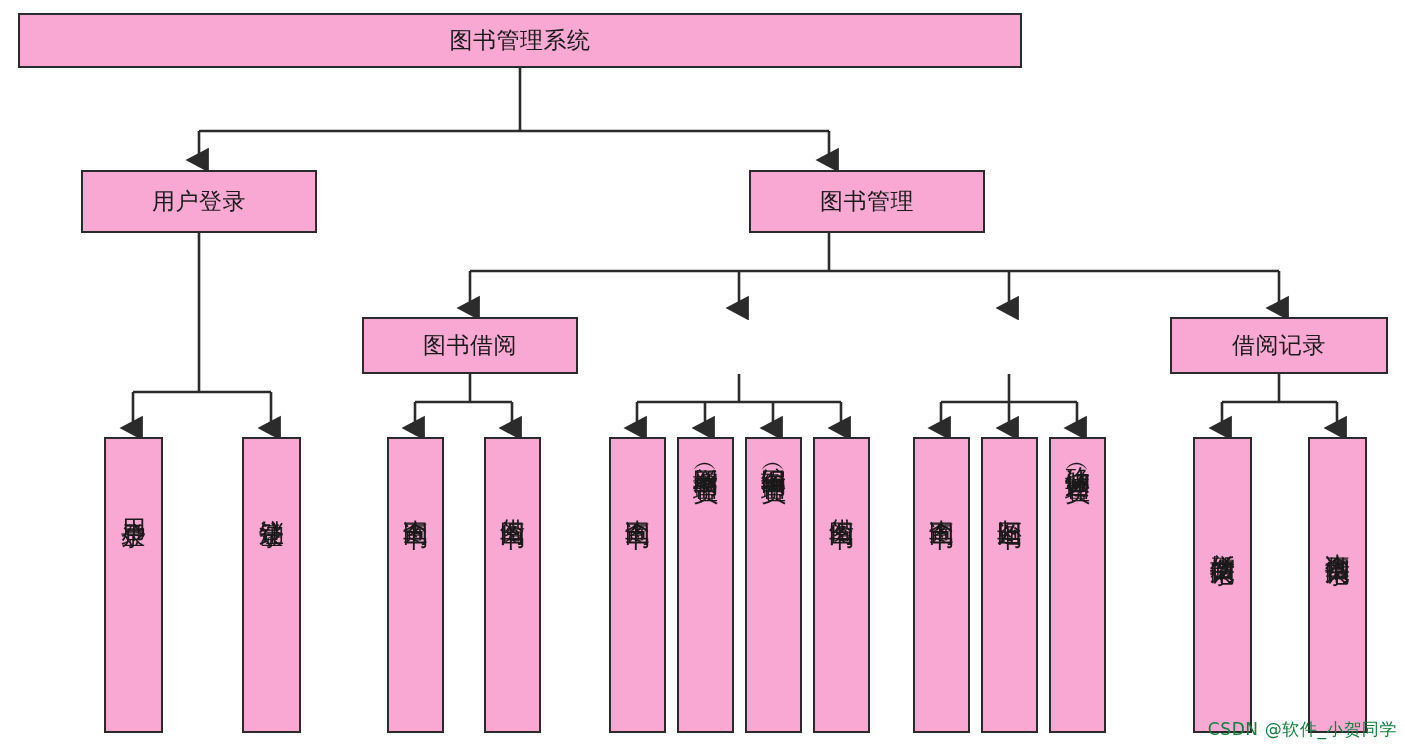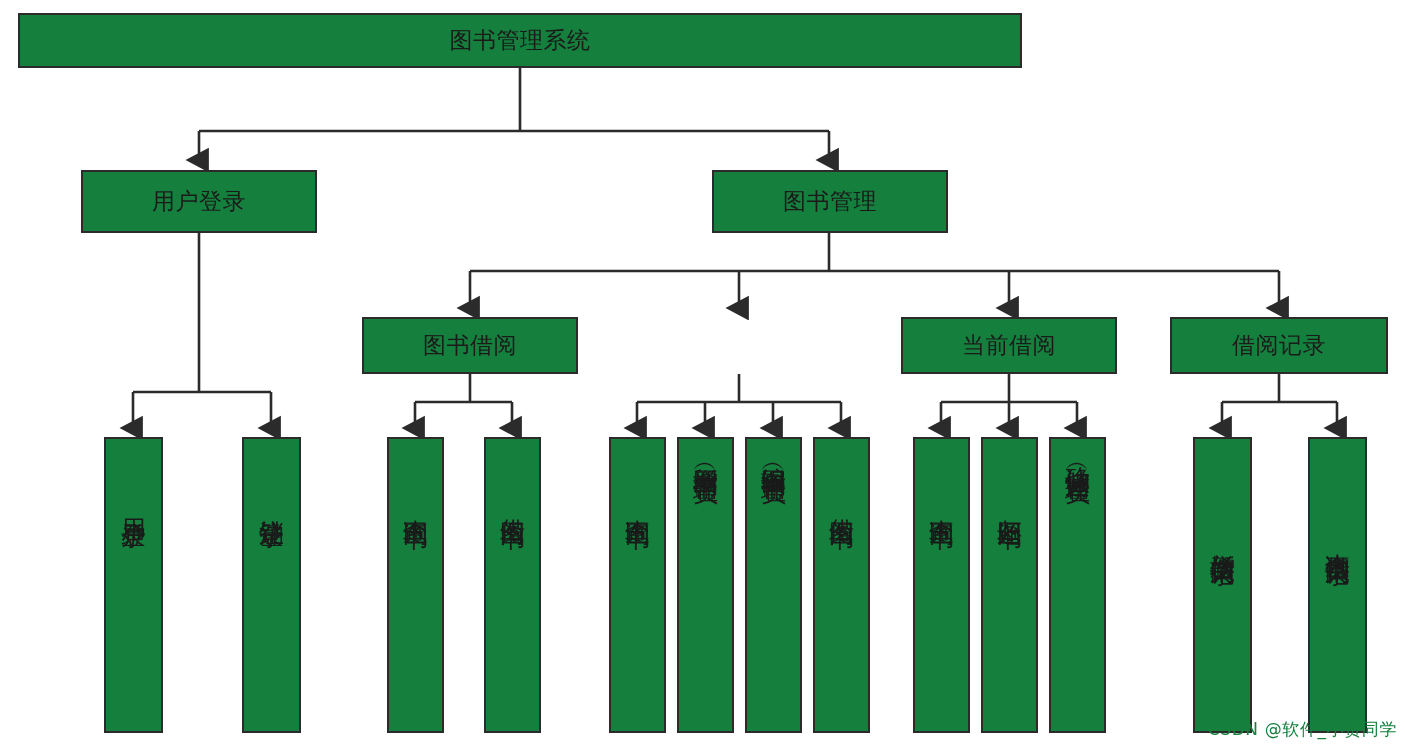--- a/index.html
+++ b/index.html
@@ -21,21 +21,21 @@
     position: absolute;
     left: 0;
     top: 0;
     width: 1405px;
     height: 747px;
     pointer-events: none;
   }
   .node {
     position: absolute;
     box-sizing: border-box;
-    background: #15803d;
+    background: #f9a8d4;
     border: 2.5px solid #2b2b2b;
     display: flex;
     align-items: center;
     justify-content: center;
     color: #1a1a1a;
   }
   .node .label-h {
     font-size: 23px;
     line-height: 1.1;
     letter-spacing: 0.5px;
@@ -127,29 +127,26 @@
     </g>
   </svg>
 
   <div class="node" style="left:18px; top:13px; width:1004px; height:55px;">
     <span class="label-h">图书管理系统</span>
   </div>
 
   <div class="node" style="left:81px; top:170px; width:236px; height:63px;">
     <span class="label-h">用户登录</span>
   </div>
-  <div class="node" style="left:712px; top:170px; width:236px; height:63px;text-align:right;">
+  <div class="node" style="left:749px; top:170px; width:236px; height:63px;text-align:right;">
     <span class="label-h">图书管理</span>
   </div>
 
   <div class="node" style="left:362px; top:317px; width:216px; height:57px;">
     <span class="label-h">图书借阅</span>
-  </div>
-  <div class="node" style="left:901px; top:317px; width:216px; height:57px;">
-    <span class="label-h">当前借阅</span>
   </div>
   <div class="node" style="left:1170px; top:317px; width:218px; height:57px;">
     <span class="label-h">借阅记录</span>
   </div>
 
   <div class="node vertical mid" style="left:104px; top:437px; width:59px; height:296px;">
     <span class="label-v">用户登录</span>
   </div>
   <div class="node vertical mid" style="left:242px; top:437px; width:59px; height:296px;">
     <span class="label-v">注销登录</span>

